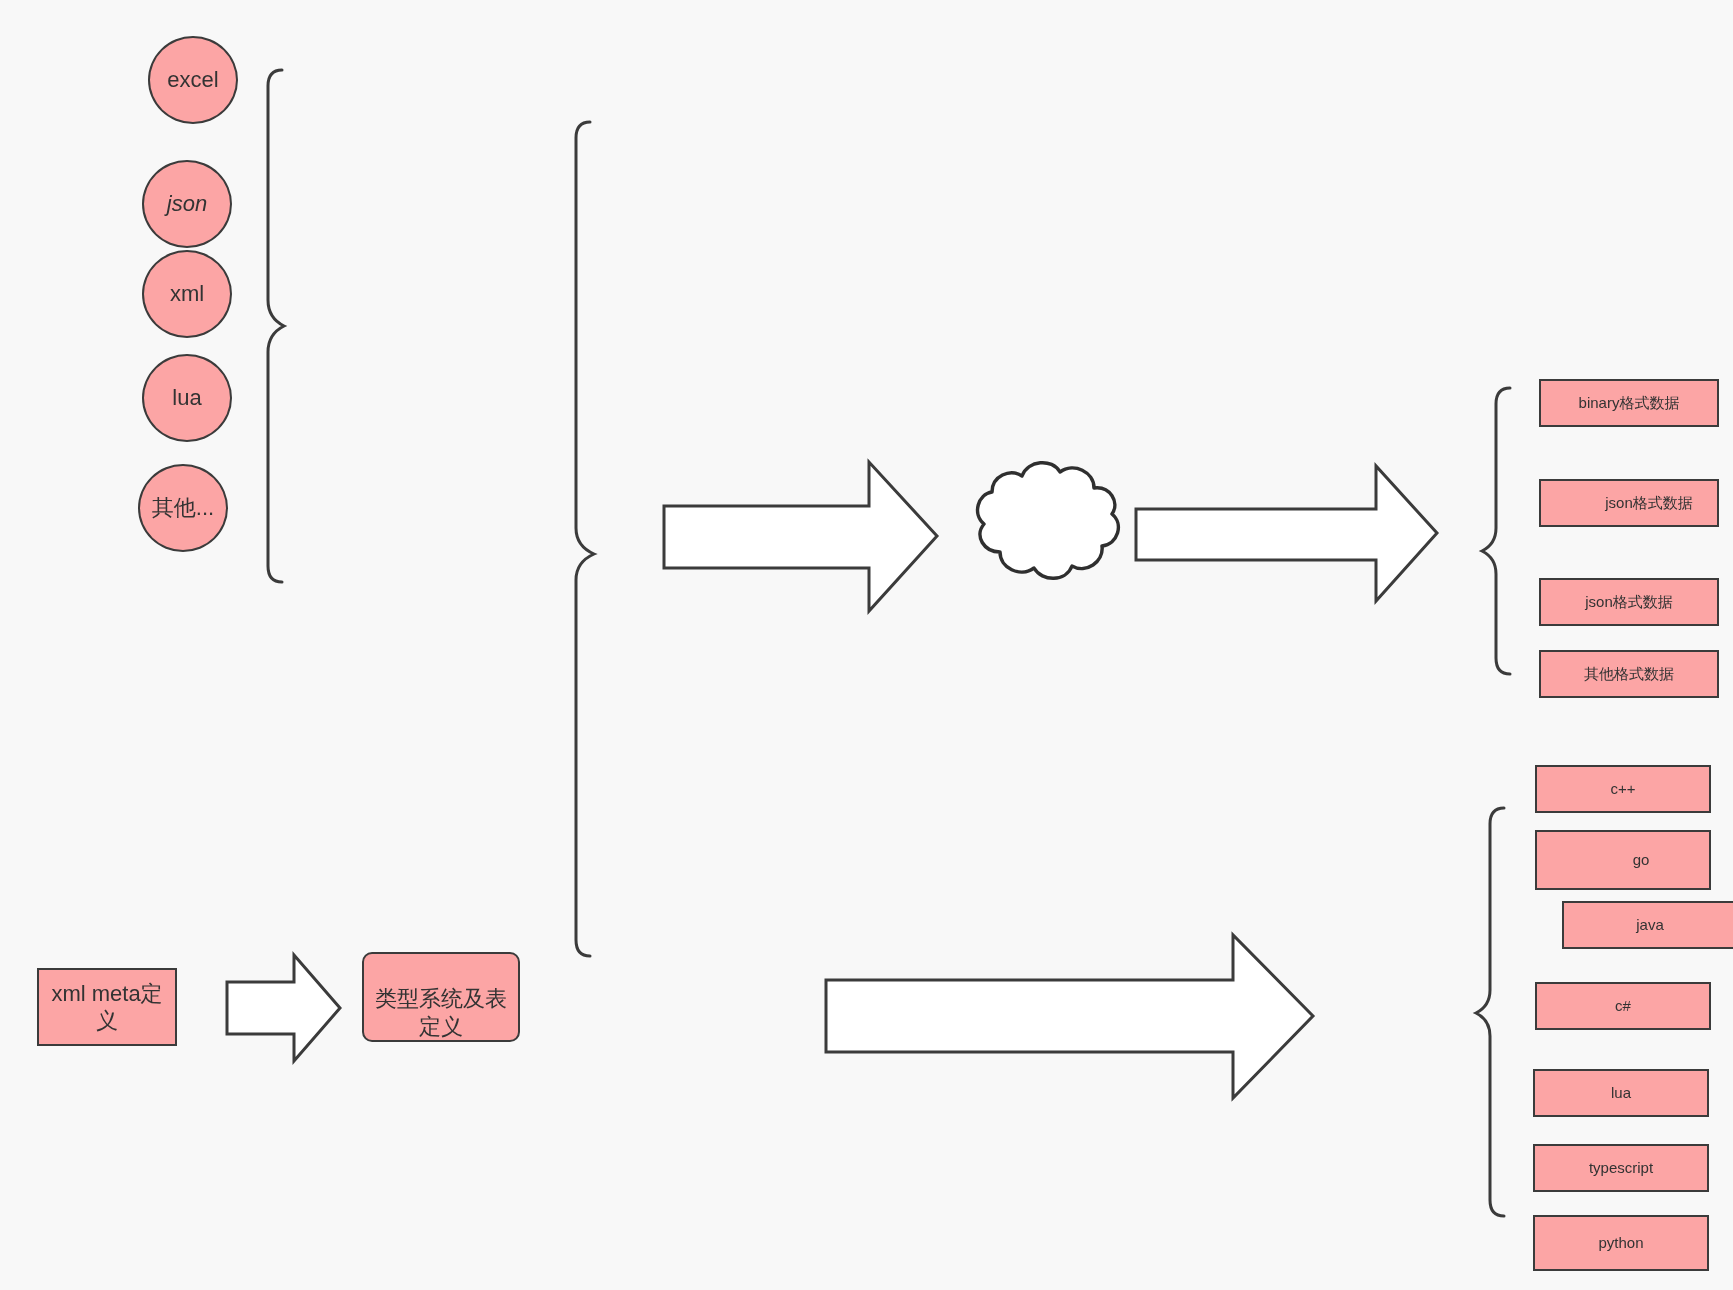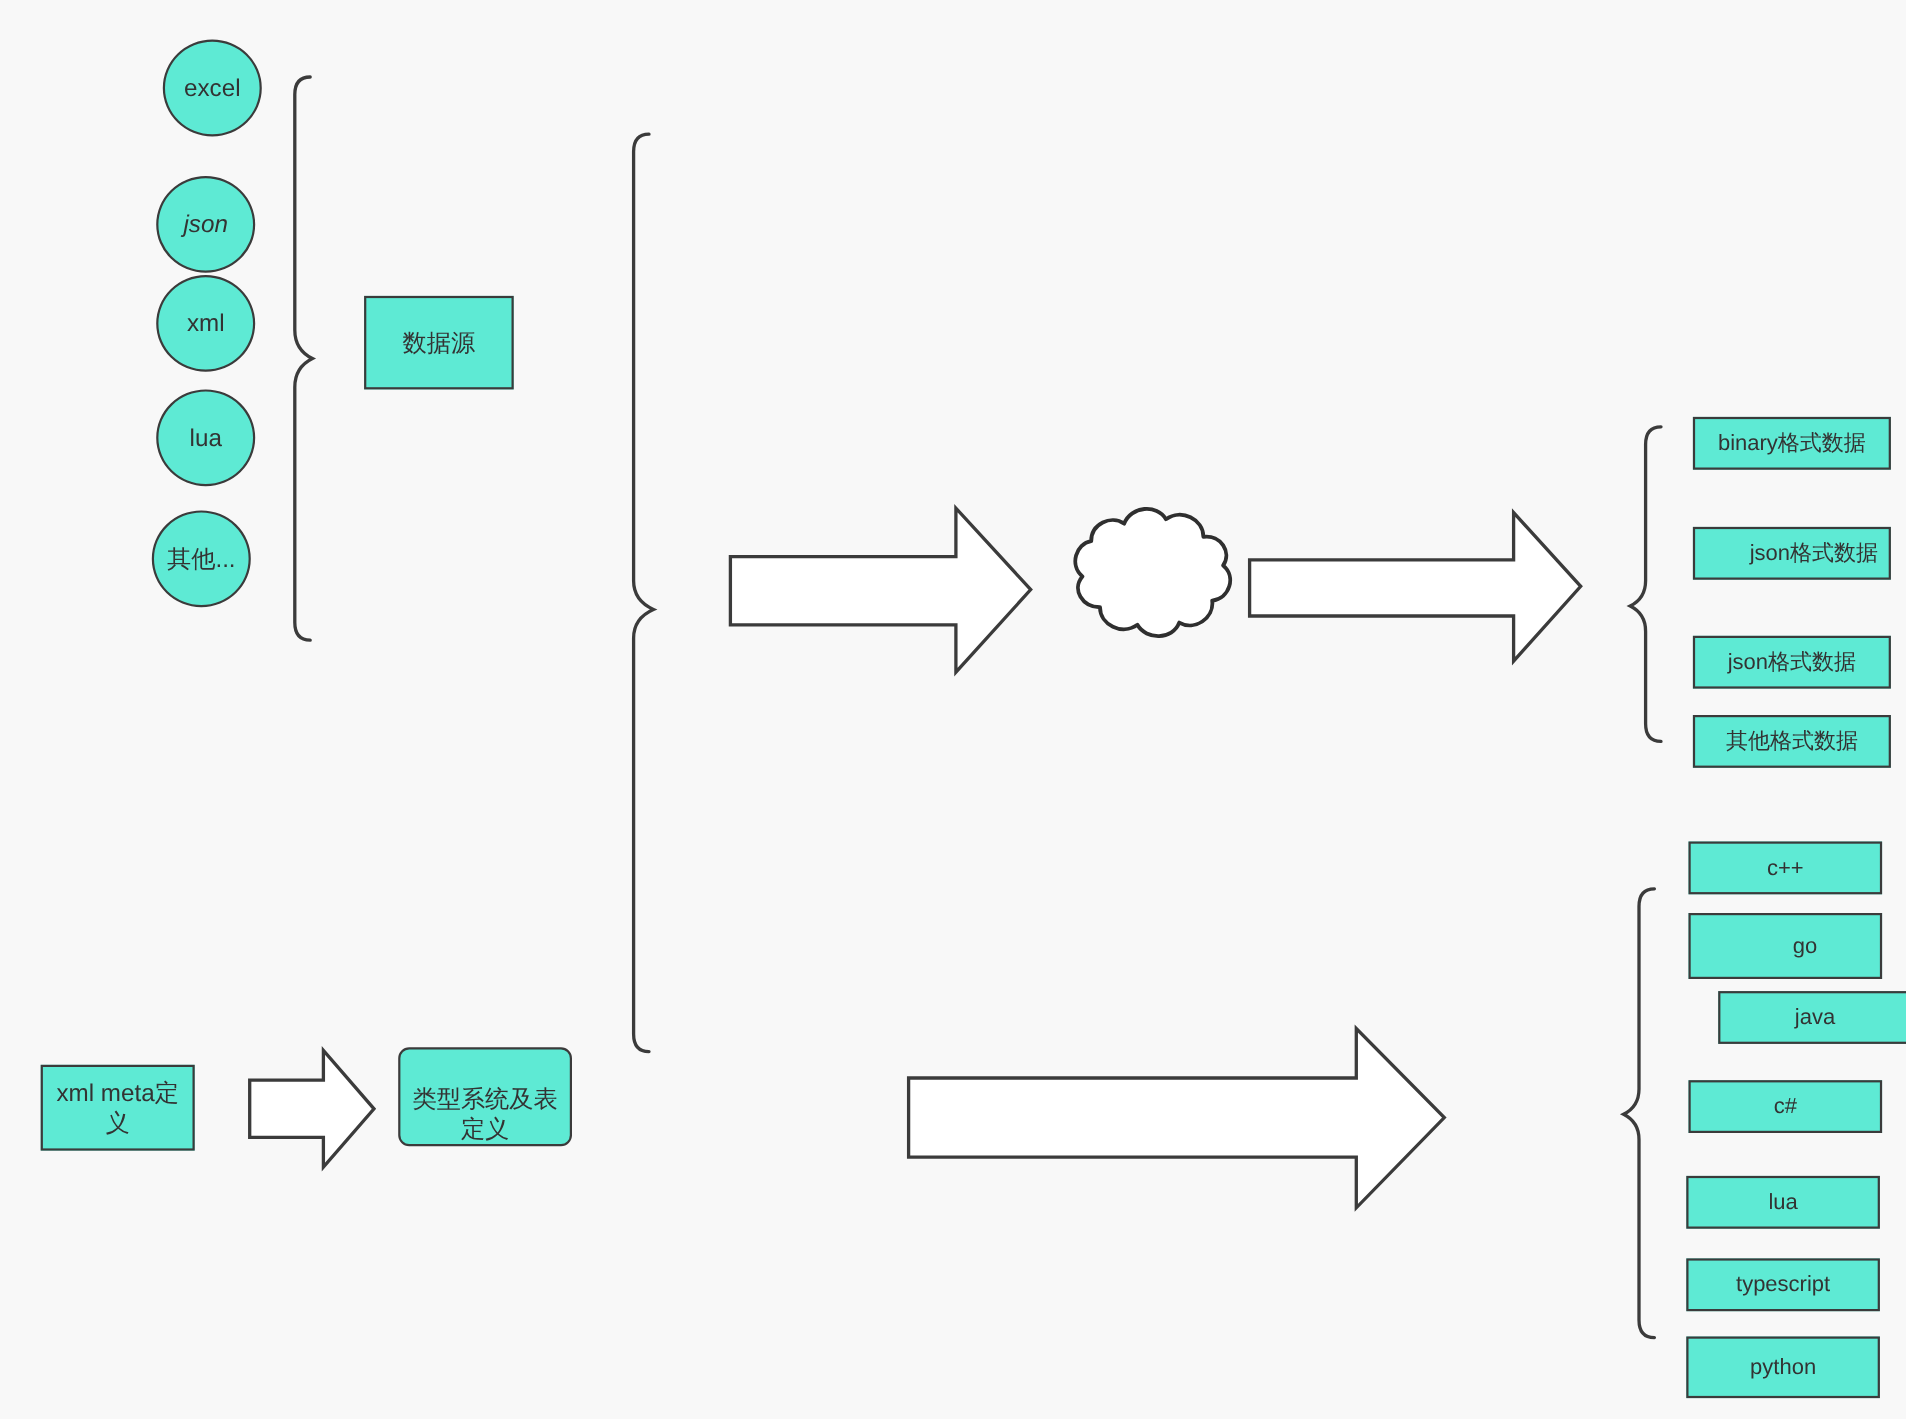--- a/index.html
+++ b/index.html
@@ -18,37 +18,37 @@
     background: #f8f8f8;
     overflow: hidden;
   }
   .node {
     position: absolute;
     box-sizing: border-box;
     display: flex;
     align-items: center;
     justify-content: center;
     text-align: center;
-    background: #5eead4;
+    background: #fca5a5;
     border: 2.5px solid #3b3b3b;
     color: #333333;
     line-height: 1.25;
   }
   .ellipse {
     border-radius: 50%;
     font-size: 22px;
   }
   .rect {
     font-size: 22px;
   }
   .rect.rounded {
     border-radius: 10px;
   }
   .small-rect {
-    font-size: 20px;
+    font-size: 15px;
   }
   svg.overlay {
     position: absolute;
     left: 0;
     top: 0;
     width: 1733px;
     height: 1290px;
     pointer-events: none;
   }
   .arrow-label {
@@ -83,23 +83,20 @@
   <div class="node ellipse" style="left:142px; top:250px; width:90px; height:88px;">
     <span>xml</span>
   </div>
   <div class="node ellipse" style="left:142px; top:354px; width:90px; height:88px;">
     <span>lua</span>
   </div>
   <div class="node ellipse" style="left:138px; top:464px; width:90px; height:88px;">
     <span>其他...</span>
   </div>
 
-  <div class="node rect" style="left:331px; top:269px; width:136px; height:85px;">
-    <span>数据源</span>
-  </div>
 
   <div class="node rect" style="left:37px; top:968px; width:140px; height:78px; padding:0 8px;">
     <span>xml meta定义</span>
   </div>
 
   <div class="arrow-label" style="left:232px; top:985px; width:70px; height:42px;">
     <span>编译</span>
   </div>
 
   <div class="node rect rounded" style="left:362px; top:952px; width:158px; height:90px; padding:0 8px;align-items:flex-end;">

